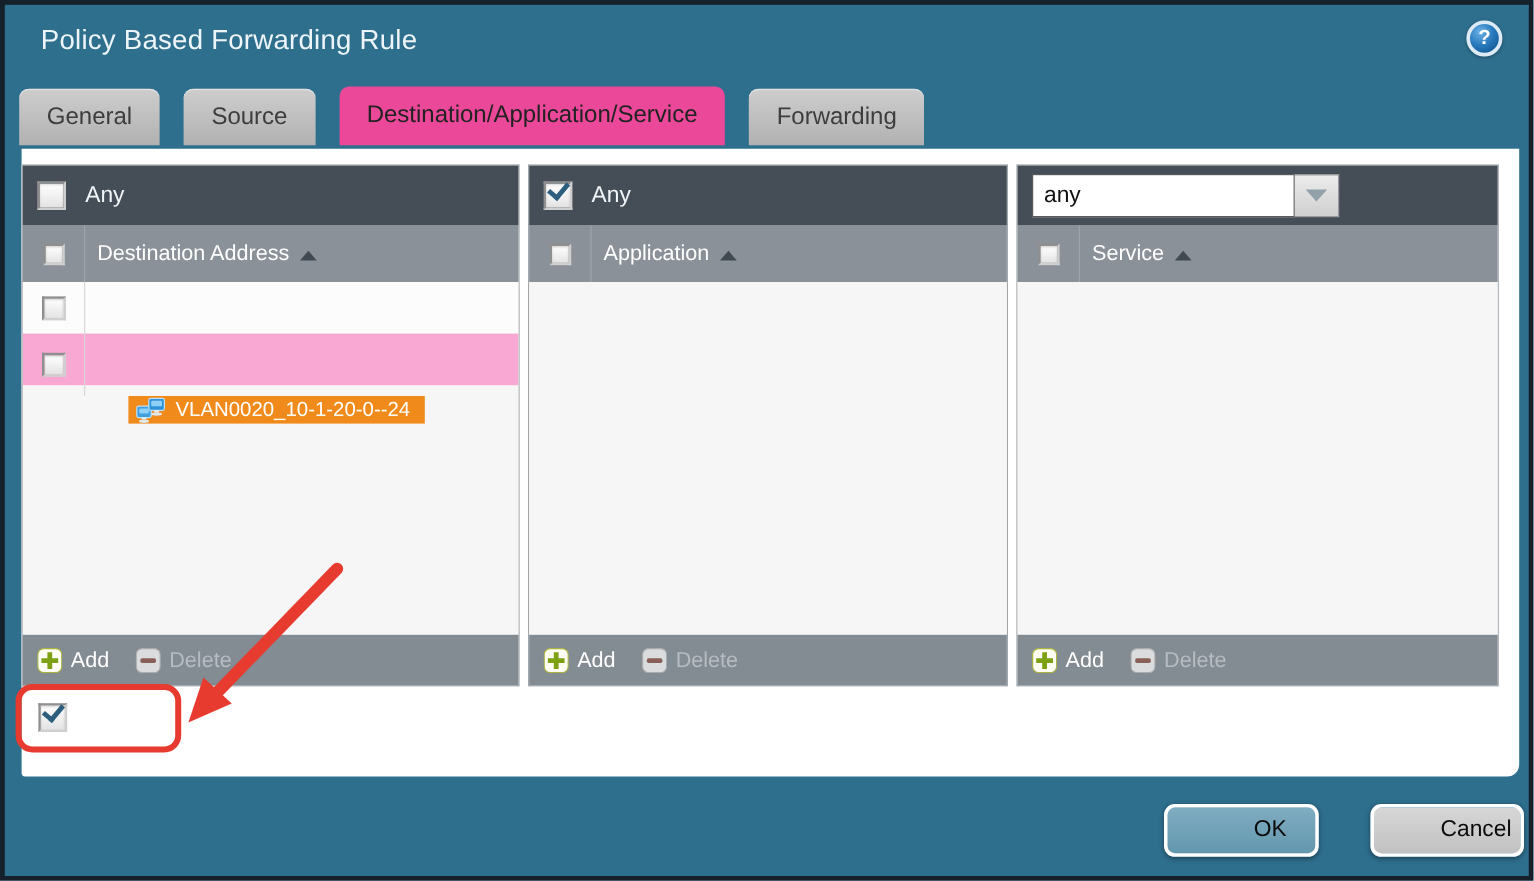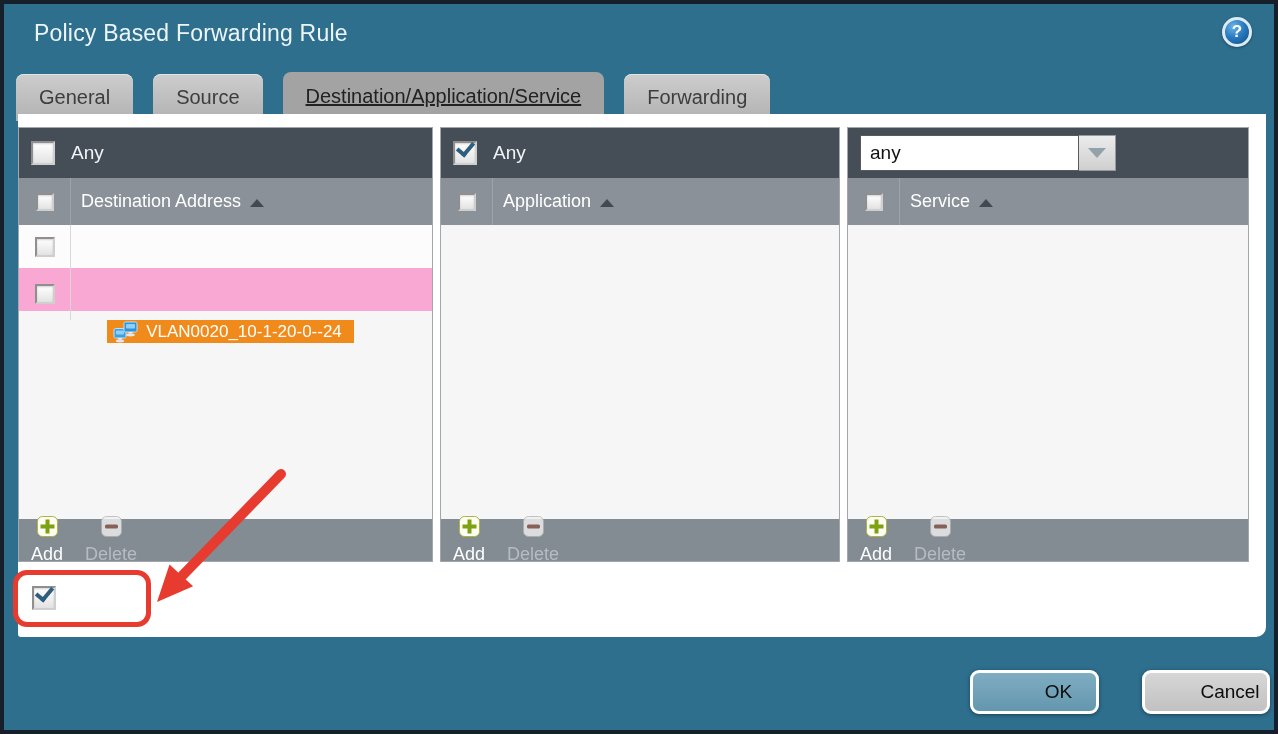--- a/index.html
+++ b/index.html
@@ -16,23 +16,23 @@
   .help{position:absolute;right:22px;top:13px;width:30px;height:30px;border-radius:50%;
     background:radial-gradient(circle at 35% 28%, #6db3e6 0%, #2a7cc0 45%, #0c4c84 100%);
     border:3px solid #dcebf5;box-shadow:0 1px 3px rgba(0,0,0,.35);cursor:pointer;}
   .help::after{content:"?";position:absolute;left:0;top:0;right:0;bottom:0;display:flex;
     align-items:center;justify-content:center;color:#fff;font-weight:bold;font-size:17px;}
   
   .tabs{position:absolute;left:12px;top:68px;display:flex;gap:20px;align-items:flex-end;height:49px;}
   .tab{height:47px;display:flex;align-items:center;padding:0 23px;font-size:20px;color:#3d3d3d;
     background:linear-gradient(180deg,#cdcdcd,#b1b1b1);border-radius:8px 8px 0 0;cursor:pointer;
     box-shadow:inset 0 1px 0 #e3e3e3;}
-  .tab.active{height:49px;background:#a3a3a3;color:#222;box-shadow:none;text-decoration:underline;}
-  
-  .panel{position:absolute;left:14px;top:110px;width:1248px;height:523px;background:#fff;
+  .tab.active{height:49px;background:#ec4899;color:#222;box-shadow:none;}
+  
+  .panel{position:absolute;left:14px;top:120px;width:1248px;height:523px;background:#fff;
     border-radius:0 0 10px 3px;text-decoration:underline;}
   .cols{position:absolute;left:0;top:13px;display:flex;gap:7px;}
   .col{height:435px;border:1px solid #a2a7ac;display:flex;flex-direction:column;background:#f6f6f6;}
   .col-dest{width:415px;} .col-apps{width:400px;} .col-svc{width:402px;}
   .col-top{height:50px;flex:0 0 50px;background:var(--header-dark);display:flex;align-items:center;
     padding-left:12px;gap:16px;}
   .col-top .any{color:#f2f5f7;font-size:19px;}
   .col-sub{height:47px;flex:0 0 47px;background:var(--header-gray);display:flex;align-items:center;color:#fff;}
   .gutter{width:52px;flex:0 0 52px;display:flex;align-items:center;justify-content:center;
     align-self:stretch;border-right:1px solid #9da4ab;}
@@ -40,21 +40,21 @@
   .sort-asc{width:0;height:0;border-left:7px solid transparent;border-right:7px solid transparent;
     border-bottom:8px solid #414a52;margin-top:2px;}
   .col-body{flex:1 1 auto;background:#f6f6f6;overflow:hidden;}
   .row{height:43px;display:flex;align-items:center;background:#fcfcfc;}
   .row:nth-child(2){background:#f9a8d4;flex-direction:column;}
   .row .gutter{border-right:1px solid #d8d8d8;}
   .chip{margin-left:10px;height:30px;display:inline-flex;align-items:center;gap:8px;
     background:var(--orange);color:#fff;font-size:17px;padding:0 12px 0 6px;cursor:pointer;}
   .col-footer{height:42px;flex:0 0 42px;background:var(--footer-gray);display:flex;align-items:center;
     padding-left:12px;gap:22px;}
-  .tool{display:flex;align-items:center;gap:7px;cursor:pointer;font-size:18px;color:#fff;flex-direction:column;}
+  .tool{display:flex;align-items:center;gap:7px;cursor:pointer;font-size:18px;color:#fff;}
   .tool.disabled{color:#b6bcc1;cursor:default;}
   .tool svg{display:block;}
   
   .cb{position:relative;display:inline-block;background:linear-gradient(180deg,#ffffff,#e3e3e3);
     border:2px solid;border-color:#8f8f8f #cfcfcf #cfcfcf #8f8f8f;cursor:pointer;
     box-shadow:inset 0 1px 2px rgba(0,0,0,.18);}
   .cb24{width:24px;height:24px;}
   .cb20{width:20px;height:20px;}
   .cb18{width:18px;height:18px;}
   .cb.checked::after{content:"";position:absolute;left:2px;top:-1px;width:13px;height:7px;

